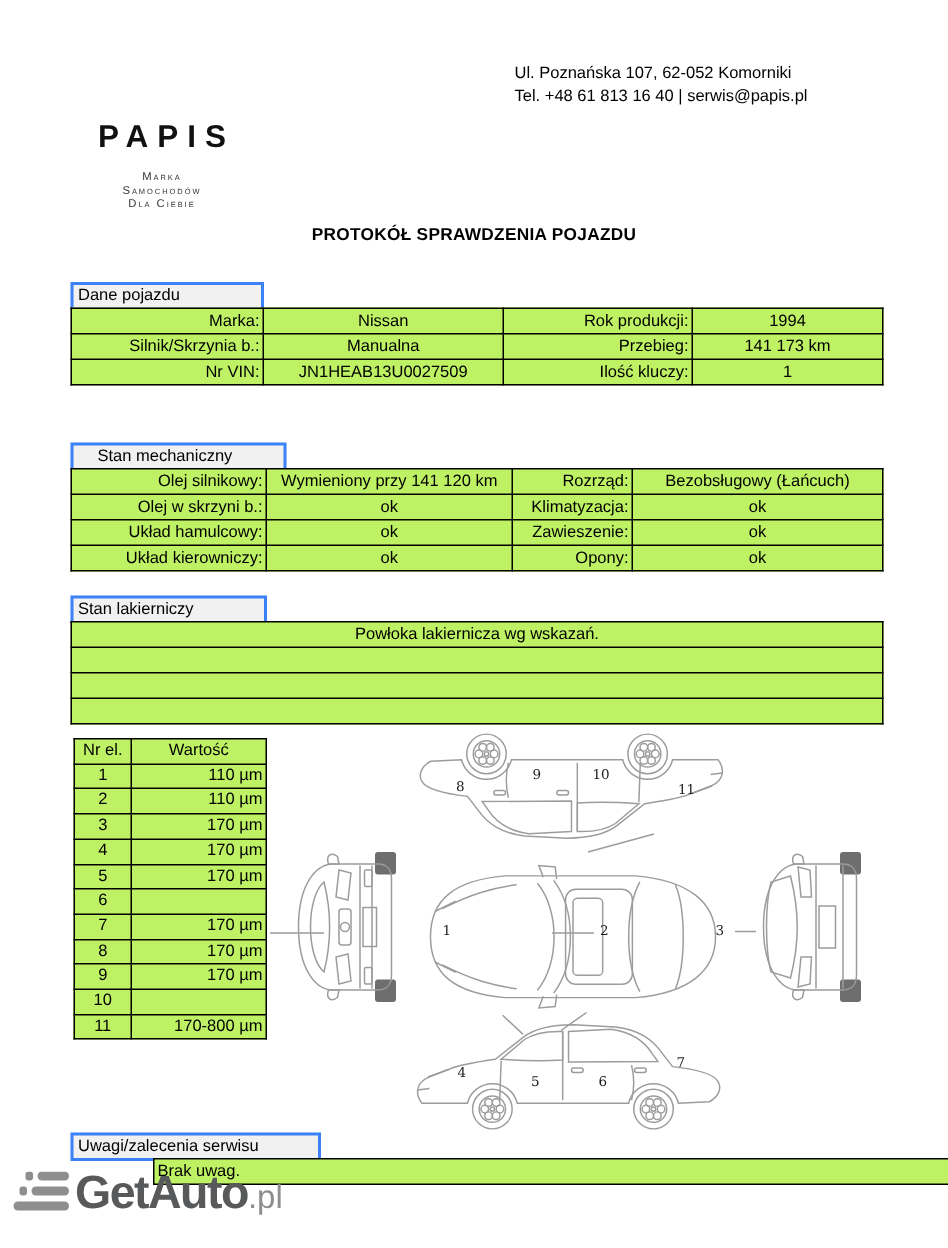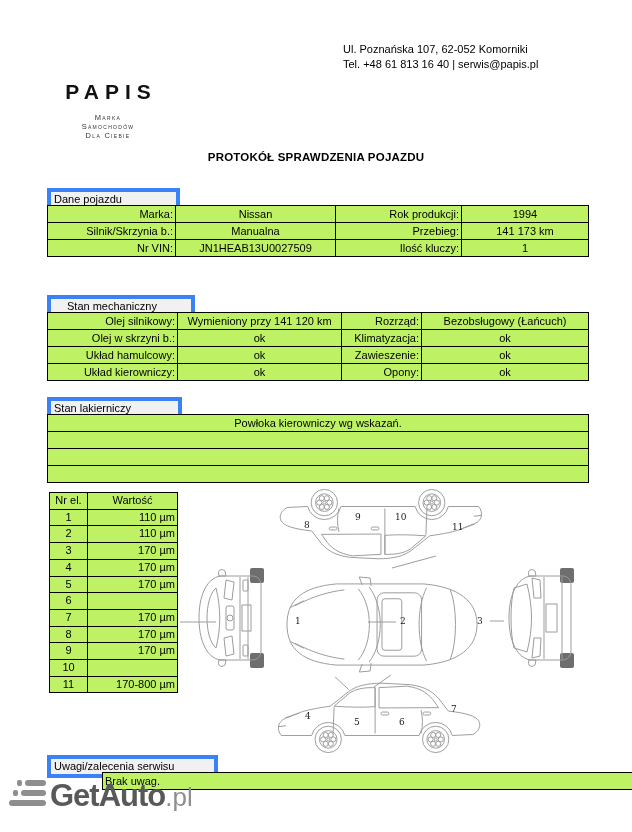--- a/index.html
+++ b/index.html
@@ -11,21 +11,21 @@
   .logo-name { font-size:21px; font-weight:700; letter-spacing:6px; padding-left:6px; color:#111; }
   .logo-tagline { margin-top:9px; font-size:7.5px; letter-spacing:1.3px; line-height:9px;
                   color:#333; font-variant:small-caps; }
   .company { position:absolute; left:343px; top:42px; line-height:15px; }
   .company-name { font-weight:700; }
 
   .doc-title { position:absolute; left:0; right:0; top:151px; text-align:center;
                font-weight:700; font-size:11.5px; letter-spacing:0.2px; }
 
   
-  .sec-label { position:absolute; left:47px; background:#f1f1f1; border:4px solid #3b82f6;
+  .sec-label { position:absolute; left:47px; background:#f1f1f1; border:2px solid #3b82f6;
                height:15px; line-height:15px; padding:0 0 0 3px; }
 
   
   table.grid { position:absolute; border-collapse:collapse; table-layout:fixed; background:#bef264; }
   table.grid td { border:1px solid #000; height:16px; line-height:16px; padding:0 2px;
                   overflow:hidden; white-space:nowrap; font-size:11px; }
   td.lab { text-align:right; }
   td.val { text-align:center; }
   td.ctr { text-align:center; }
   td.lft { text-align:left; }
@@ -37,21 +37,21 @@
   svg.car path, svg.car rect, svg.car circle { fill:none; stroke:#9c9c9c; stroke-width:1; }
   svg.car .tire { fill:#6e6e6e; stroke:none; }
   svg.overlay { position:absolute; left:0; top:0; pointer-events:none; }
   svg.overlay path { fill:none; stroke:#9c9c9c; stroke-width:1; }
   .dlabel { position:absolute; font-family:"DejaVu Serif", serif; font-size:9px; color:#1b1b1b; }
 
   
   .wm { position:absolute; left:8px; top:780px; display:flex; align-items:flex-end; }
   .wm-icon { margin-bottom:4px; }
   .wm-text { font-size:31px; font-weight:700; color:#58595b; letter-spacing:-1px; line-height:30px; margin-left:2px; }
-  .wm-suffix { font-size:26px; font-weight:400; color:#8d8e90; letter-spacing:0; }
+  .wm-suffix { font-size:22px; font-weight:400; color:#8d8e90; letter-spacing:0; }
 </style>
 </head>
 <body>
 
 <div class="page">
 
   <div class="logo">
     <div class="logo-name">PAPIS</div>
     <div class="logo-tagline">
       <div>Marka</div>
@@ -133,21 +133,21 @@
   </tbody>
     </table>
 
   <div class="sec-label" style="top:397px; width:124px;">Stan lakierniczy</div>
   <table class="grid" style="left:47px; top:414px; width:541px;">
     <colgroup>
         <col style="width:541px">
       </colgroup>
     <tbody>
         <tr>
-          <td class="ctr">Powłoka kierowniczy wg wskazań.</td>
+          <td class="ctr">Powłoka lakiernicza wg wskazań.</td>
         </tr>
     <tr>
           <td></td>
         </tr>
     <tr>
           <td></td>
         </tr>
     <tr>
           <td></td>
         </tr>

